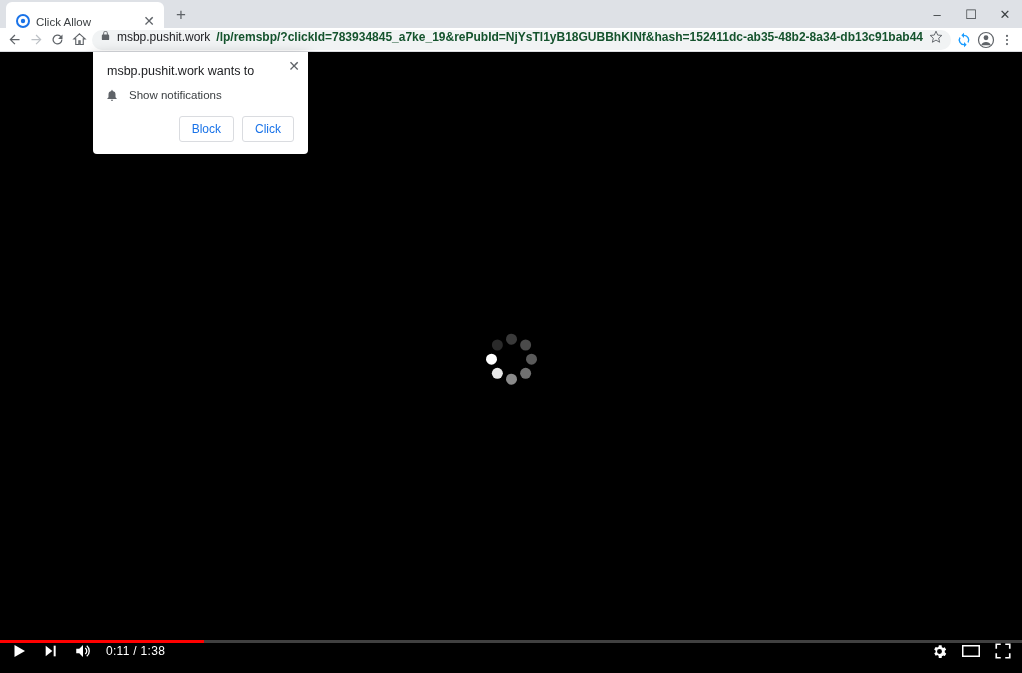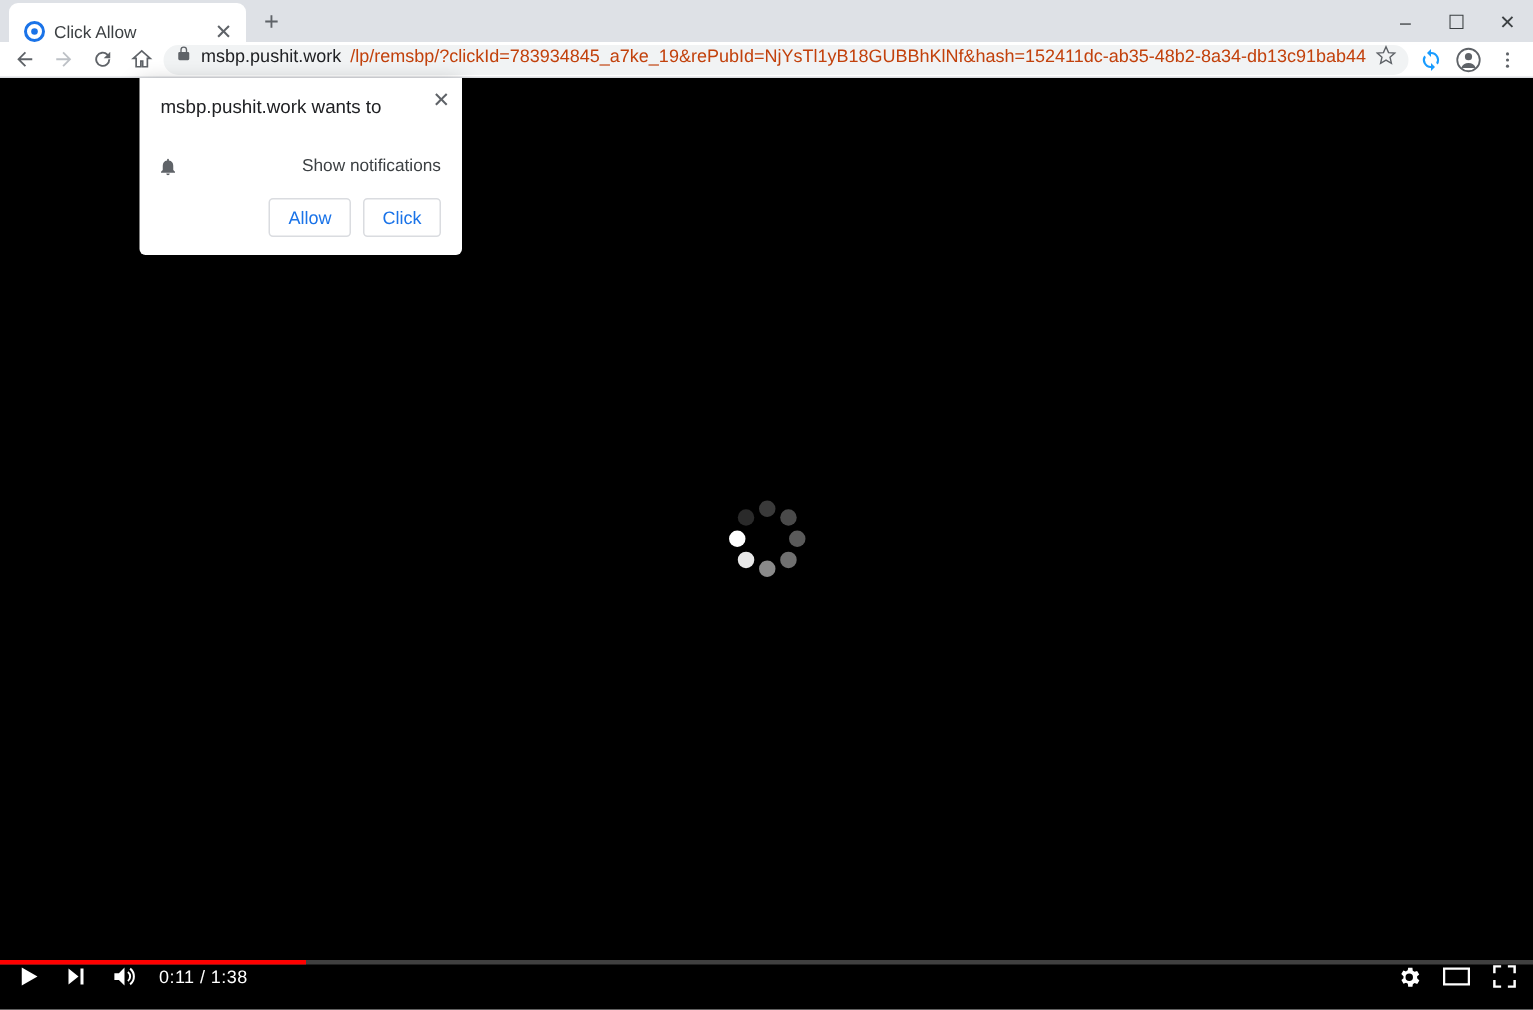--- a/index.html
+++ b/index.html
@@ -15,32 +15,32 @@
   .window-controls { margin-left: auto; display: flex; }
   .winbtn { width: 34px; height: 28px; display: flex; align-items: center; justify-content: center; color: #3c4043; font-size: 13px; cursor: pointer; }
 
   
   .toolbar { height: 24px; background: #fff; display: flex; align-items: center; padding: 0 6px; gap: 4px; border-bottom: 1px solid #dadce0; }
   .navbtn { width: 22px; height: 22px; display: flex; align-items: center; justify-content: center; color: #5f6368; cursor: pointer; }
   .navbtn.disabled { color: #bdc1c6; cursor: default; }
   .omnibox { flex: 1; height: 20px; background: #f1f3f4; border-radius: 10px; display: flex; padding: 0 8px; gap: 6px; font-size: 12px; }
   .lock { color: #5f6368; }
   .url-main { color: #202124; }
-  .url-rest { color: #c2410c; white-space: nowrap; overflow: hidden; }
+  .url-rest { color: #14532d; white-space: nowrap; overflow: hidden; font-weight: bold; }
   .star { color: #5f6368; cursor: pointer; }
   .toolicon { width: 22px; height: 22px; display: flex; align-items: center; justify-content: center; cursor: pointer; }
 
   
   .content { position: absolute; top: 52px; left: 0; right: 0; bottom: 0; background: #000; }
 
   
   .perm-popup { position: absolute; left: 93px; top: 52px; width: 215px; background: #fff; border-radius: 0 0 4px 4px; box-shadow: 0 4px 14px rgba(0,0,0,0.3); padding: 12px 14px 12px 14px; font-size: 12px; color: #202124; }
   .perm-close { position: absolute; top: 6px; right: 8px; font-size: 14px; color: #5f6368; cursor: pointer; }
-  .perm-title { font-size: 12.5px; margin-bottom: 26px; }
-  .perm-row { display: flex; align-items: center; gap: 10px; font-size: 11.5px; color: #3c4043; margin-left: -2px; margin-bottom: 14px; justify-content: space-between; }
+  .perm-title { font-size: 12.5px; margin-bottom: 10px; }
+  .perm-row { display: flex; align-items: center; gap: 10px; font-size: 11.5px; color: #3c4043; margin-left: -2px; margin-bottom: 14px; }
   .perm-btns { display: flex; justify-content: flex-end; gap: 8px; }
   .perm-btn { border: 1px solid #dadce0; color: #1a73e8; background: #fff; padding: 5px 12px; font-size: 12px; border-radius: 3px; cursor: pointer; }
 
   
   .spinner { position: absolute; left: 50%; top: 50%; width: 56px; height: 56px; transform: translate(-50%, -56%); }
   .dot { position: absolute; width: 11px; height: 11px; border-radius: 50%; left: 50%; top: 50%; margin: -5.5px; }
 
   
   .video-controls { position: absolute; left: 0; right: 0; bottom: 0; height: 44px; display: flex; align-items: center; padding: 0 10px; gap: 26px; color: #fff; }
   .progress { position: absolute; left: 0; right: 0; bottom: 30px; height: 3px; background: rgba(255,255,255,0.25); }
@@ -195,16 +195,16 @@
   <div class="perm-title">msbp.pushit.work wants to</div>
   <div class="perm-row">
     <span>
       <svg width="14" height="14" viewBox="0 0 24 24">
           <path d="M12 22a2 2 0 0 0 2-2h-4a2 2 0 0 0 2 2zm6-6V11a6 6 0 0 0-5-5.9V4a1 1 0 1 0-2 0v1.1A6 6 0 0 0 6 11v5l-2 2v1h16v-1z" fill="#5f6368"></path>
         </svg>
     </span>
     <span>Show notifications</span>
   </div>
   <div class="perm-btns">
-    <button class="perm-btn">Allow</button>
+    <button class="perm-btn">Block</button>
     <button class="perm-btn">Click</button>
   </div>
 </div>
 
 </body></html>

